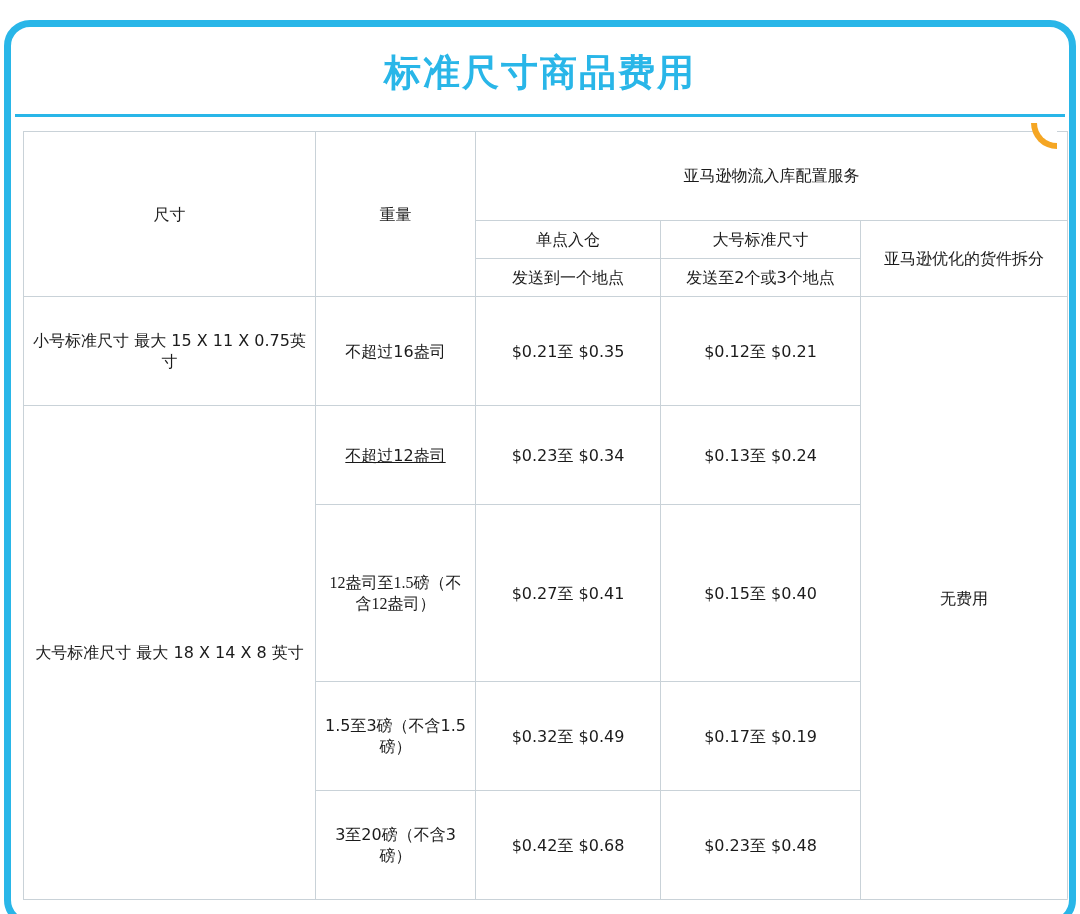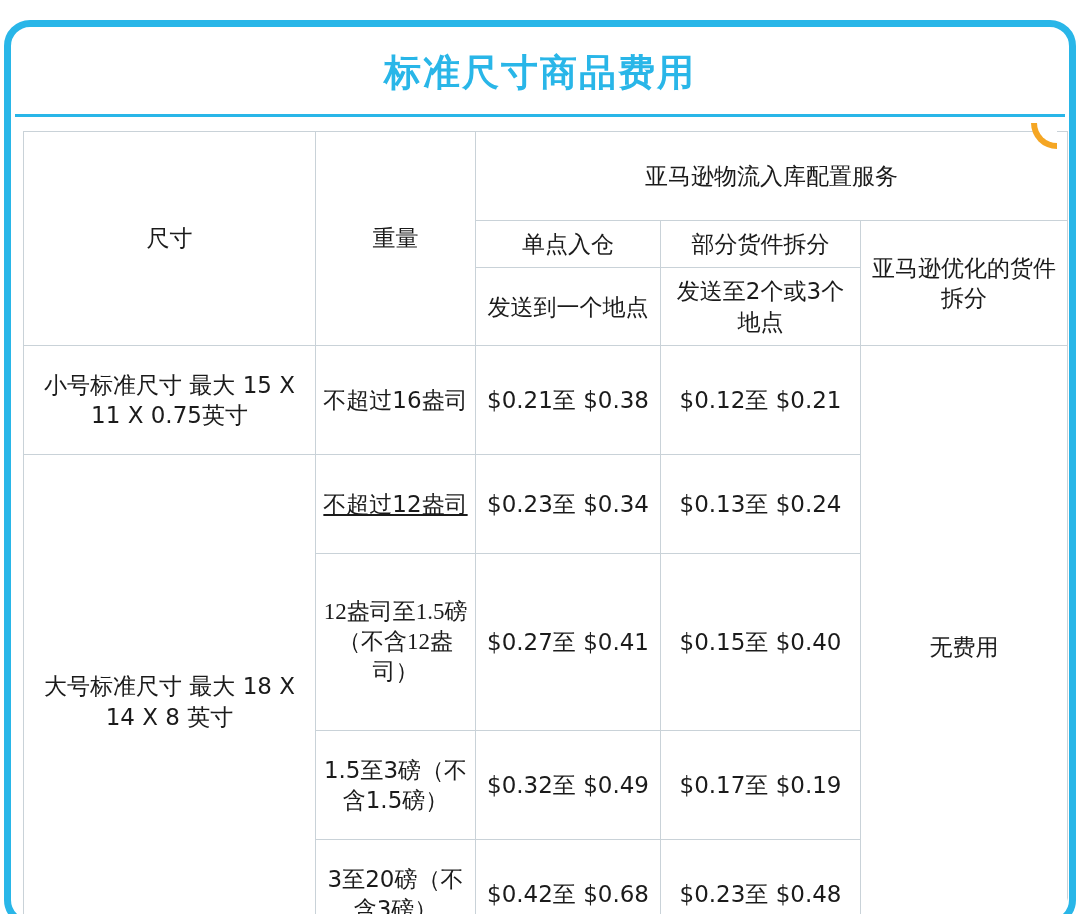--- a/index.html
+++ b/index.html
@@ -100,21 +100,21 @@
     border-collapse: collapse;
     width: 1044px;
     table-layout: fixed;
     font-family: "DejaVu Sans", "Liberation Sans", sans-serif;
   }
   table.fee td {
     border: 1px solid #c9d2d8;
     text-align: center;
     vertical-align: middle;
     color: #1b1b1b;
-    font-size: 23px;
+    font-size: 16px;
     line-height: 1.32;
     padding: 8px 6px;
   }
   td.hdr-group {
     font-size: 25px;
     height: 72px;
   }
   td.hdr {
     font-size: 25px;
   }
@@ -164,32 +164,32 @@
           </colgroup>
           <tbody>
 
             <tr>
               <td rowspan="3" class="hdr">尺寸</td>
               <td rowspan="3" class="hdr">重量</td>
               <td colspan="3" class="hdr-group">亚马逊物流入库配置服务</td>
             </tr>
             <tr>
               <td class="hdr">单点入仓</td>
-              <td class="hdr">部分货件拆分</td>
+              <td class="hdr">大号标准尺寸</td>
               <td rowspan="2" class="hdr">亚马逊优化的货件拆分</td>
             </tr>
             <tr>
               <td class="hdr">发送到一个地点</td>
               <td class="hdr">发送至2个或3个地点</td>
             </tr>
 
             <tr>
               <td class="size-cell" style="height:92px;">小号标准尺寸 最大 15 X 11 X 0.75英寸</td>
               <td class="weight-cell">不超过16盎司</td>
-              <td class="price-cell">$0.21至 $0.38</td>
+              <td class="price-cell">$0.21至 $0.35</td>
               <td class="price-cell">$0.12至 $0.21</td>
               <td rowspan="5" class="nofee-cell">无费用</td>
             </tr>
 
             <tr>
               <td rowspan="5" class="size-cell">大号标准尺寸 最大 18 X 14 X 8 英寸</td>
               <td class="weight-cell" style="height:82px;text-decoration:underline;">不超过12盎司</td>
               <td class="price-cell">$0.23至 $0.34</td>
               <td class="price-cell">$0.13至 $0.24</td>
             </tr>

